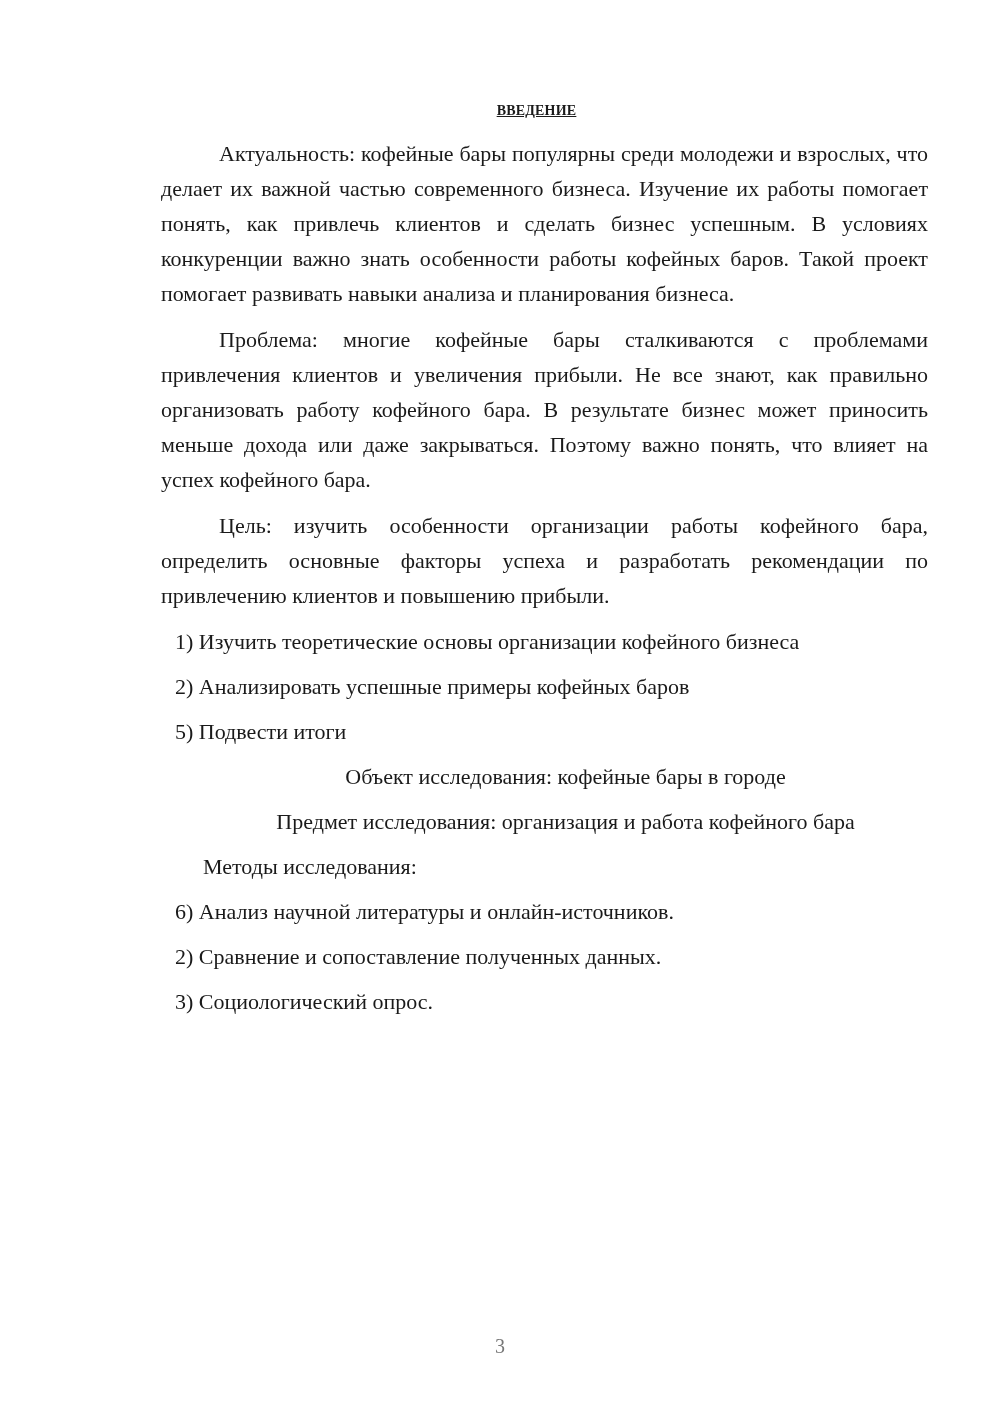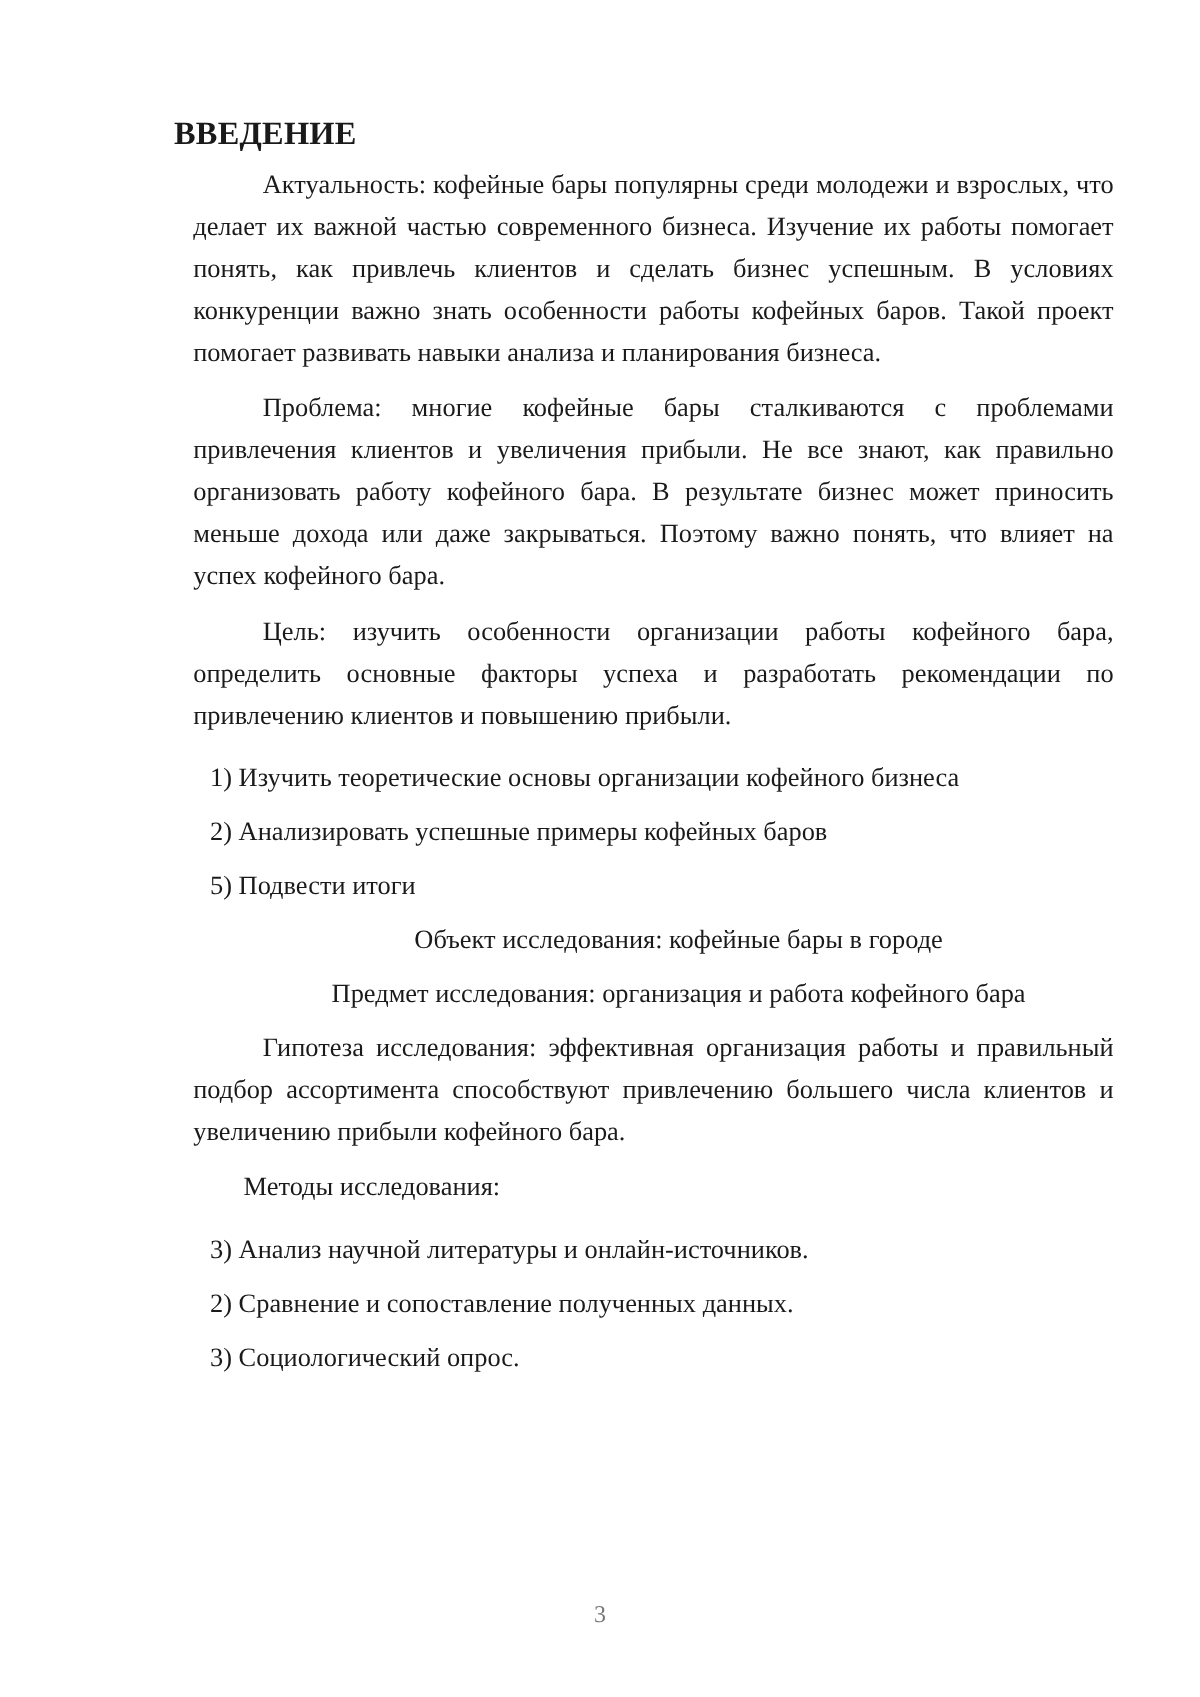--- a/index.html
+++ b/index.html
@@ -24,41 +24,43 @@
   }
   .content {
     position: absolute;
     left: 145px;
     top: 96px;
     width: 783px;
     font-size: 22px;
     line-height: 35px;
   }
   .title {
+    text-align: center;
     font-weight: bold;
-    font-size: 27px;
+    font-size: 14px;
     line-height: 30px;
     margin: 0 0 10px 0;
     letter-spacing: 0.2px;
+    text-decoration: underline;
   }
   .para {
     text-align: justify;
     text-indent: 58px;
     margin: 0 0 11px 16px;
   }
   .para.single {
     text-align: center;
     margin: 0 0 10px 0;
   }
   .list-heading {
     text-indent: 58px;
     margin: 0 0 10px 0;
   }
   .list {
-    margin: 17px 0 10px 0;
+    margin: 4px 0 10px 0;
     padding: 0;
     list-style: none;
   }
   .list-item {
     padding-left: 30px;
     margin: 0 0 10px 0;
     white-space: nowrap;
   }
   .page-number {
     position: absolute;
@@ -88,25 +90,24 @@
     <ul class="list">
       <li class="list-item">1) Изучить теоретические основы организации кофейного бизнеса</li>
       <li class="list-item">2) Анализировать успешные примеры кофейных баров</li>
       <li class="list-item">5) Подвести итоги</li>
     </ul>
 
     <p class="para single">Объект исследования: кофейные бары в городе</p>
 
     <p class="para single">Предмет исследования: организация и работа кофейного бара</p>
 
-    <p class="para">Гипотеза исследования: эффективная организация работы и правильный подбор ассортимента способствуют привлечению большего числа клиентов и увеличению прибыли кофейного бара.</p>
 
     <div class="list-heading">Методы исследования:</div>
     <ul class="list">
-      <li class="list-item">3) Анализ научной литературы и онлайн-источников.</li>
+      <li class="list-item">6) Анализ научной литературы и онлайн-источников.</li>
       <li class="list-item">2) Сравнение и сопоставление полученных данных.</li>
       <li class="list-item">3) Социологический опрос.</li>
     </ul>
 
   </div>
 
   <div class="page-number">3</div>
 </div>
 
 </body></html>

